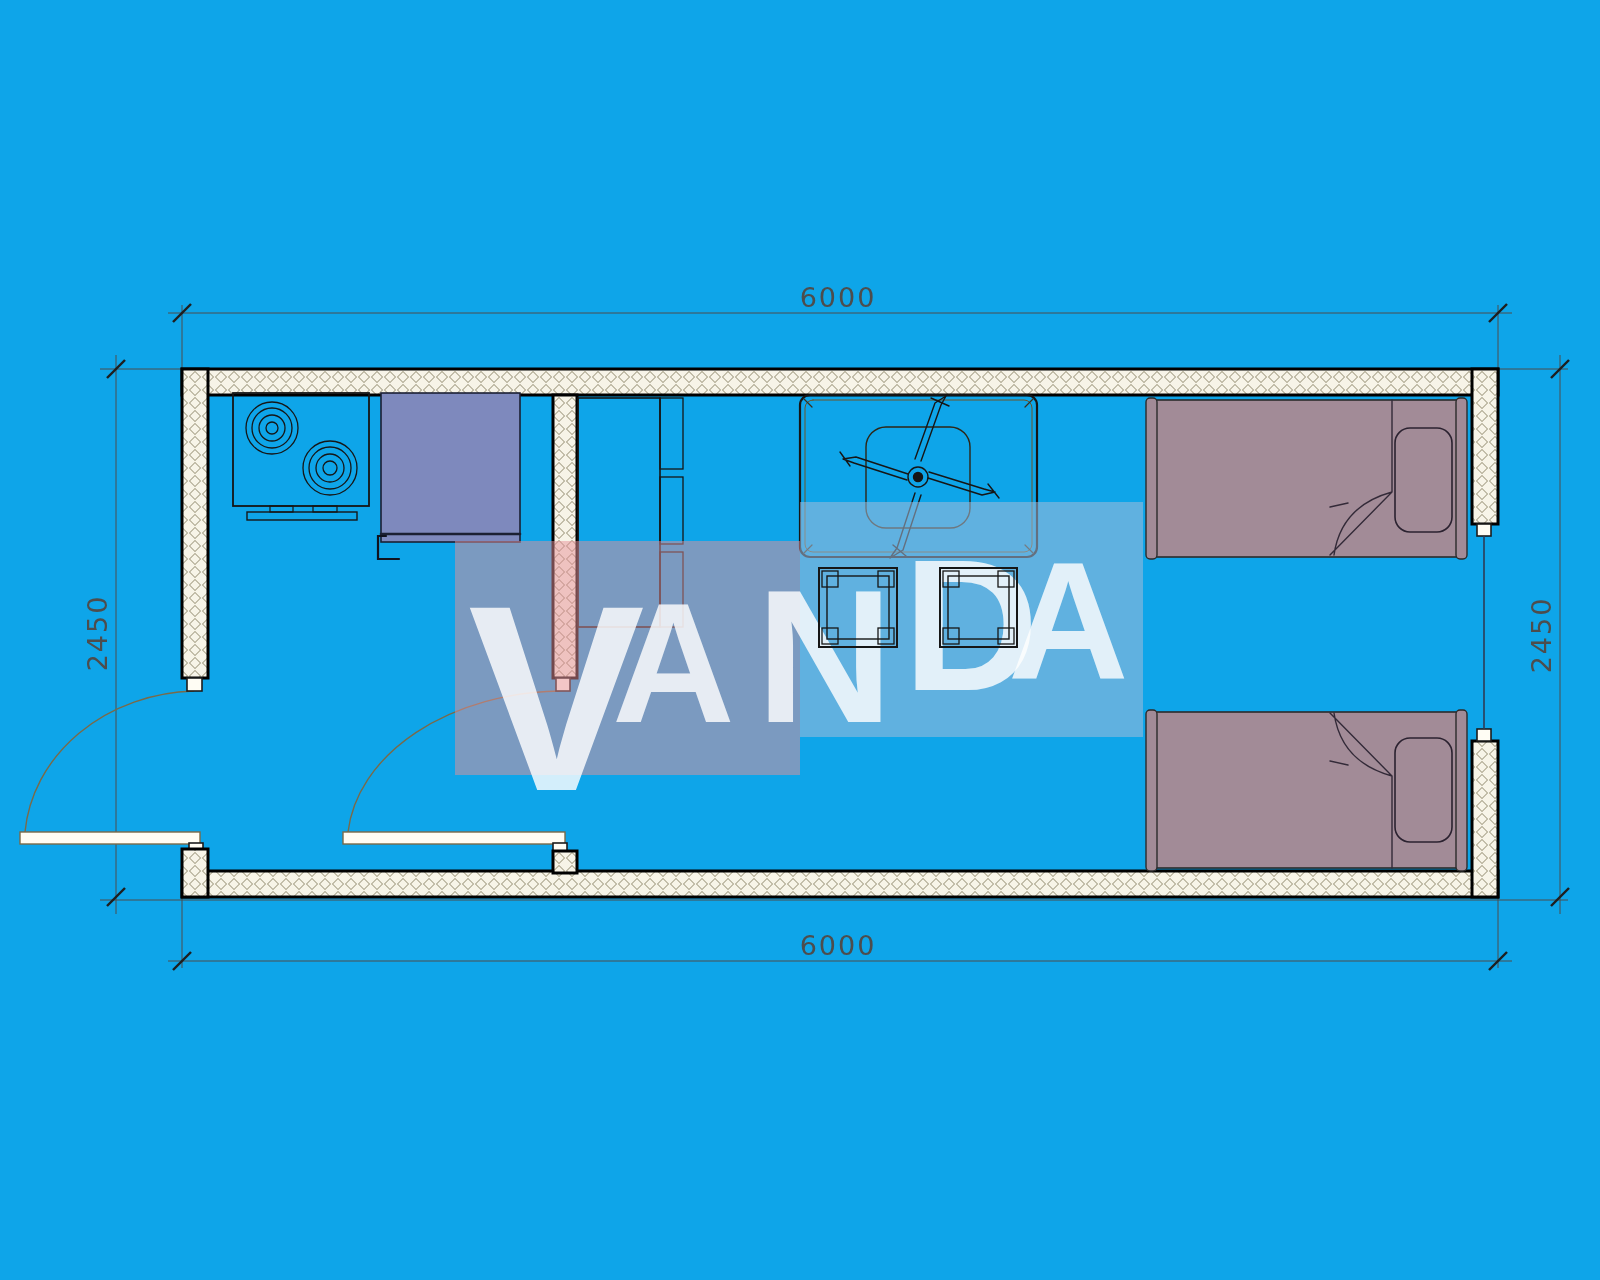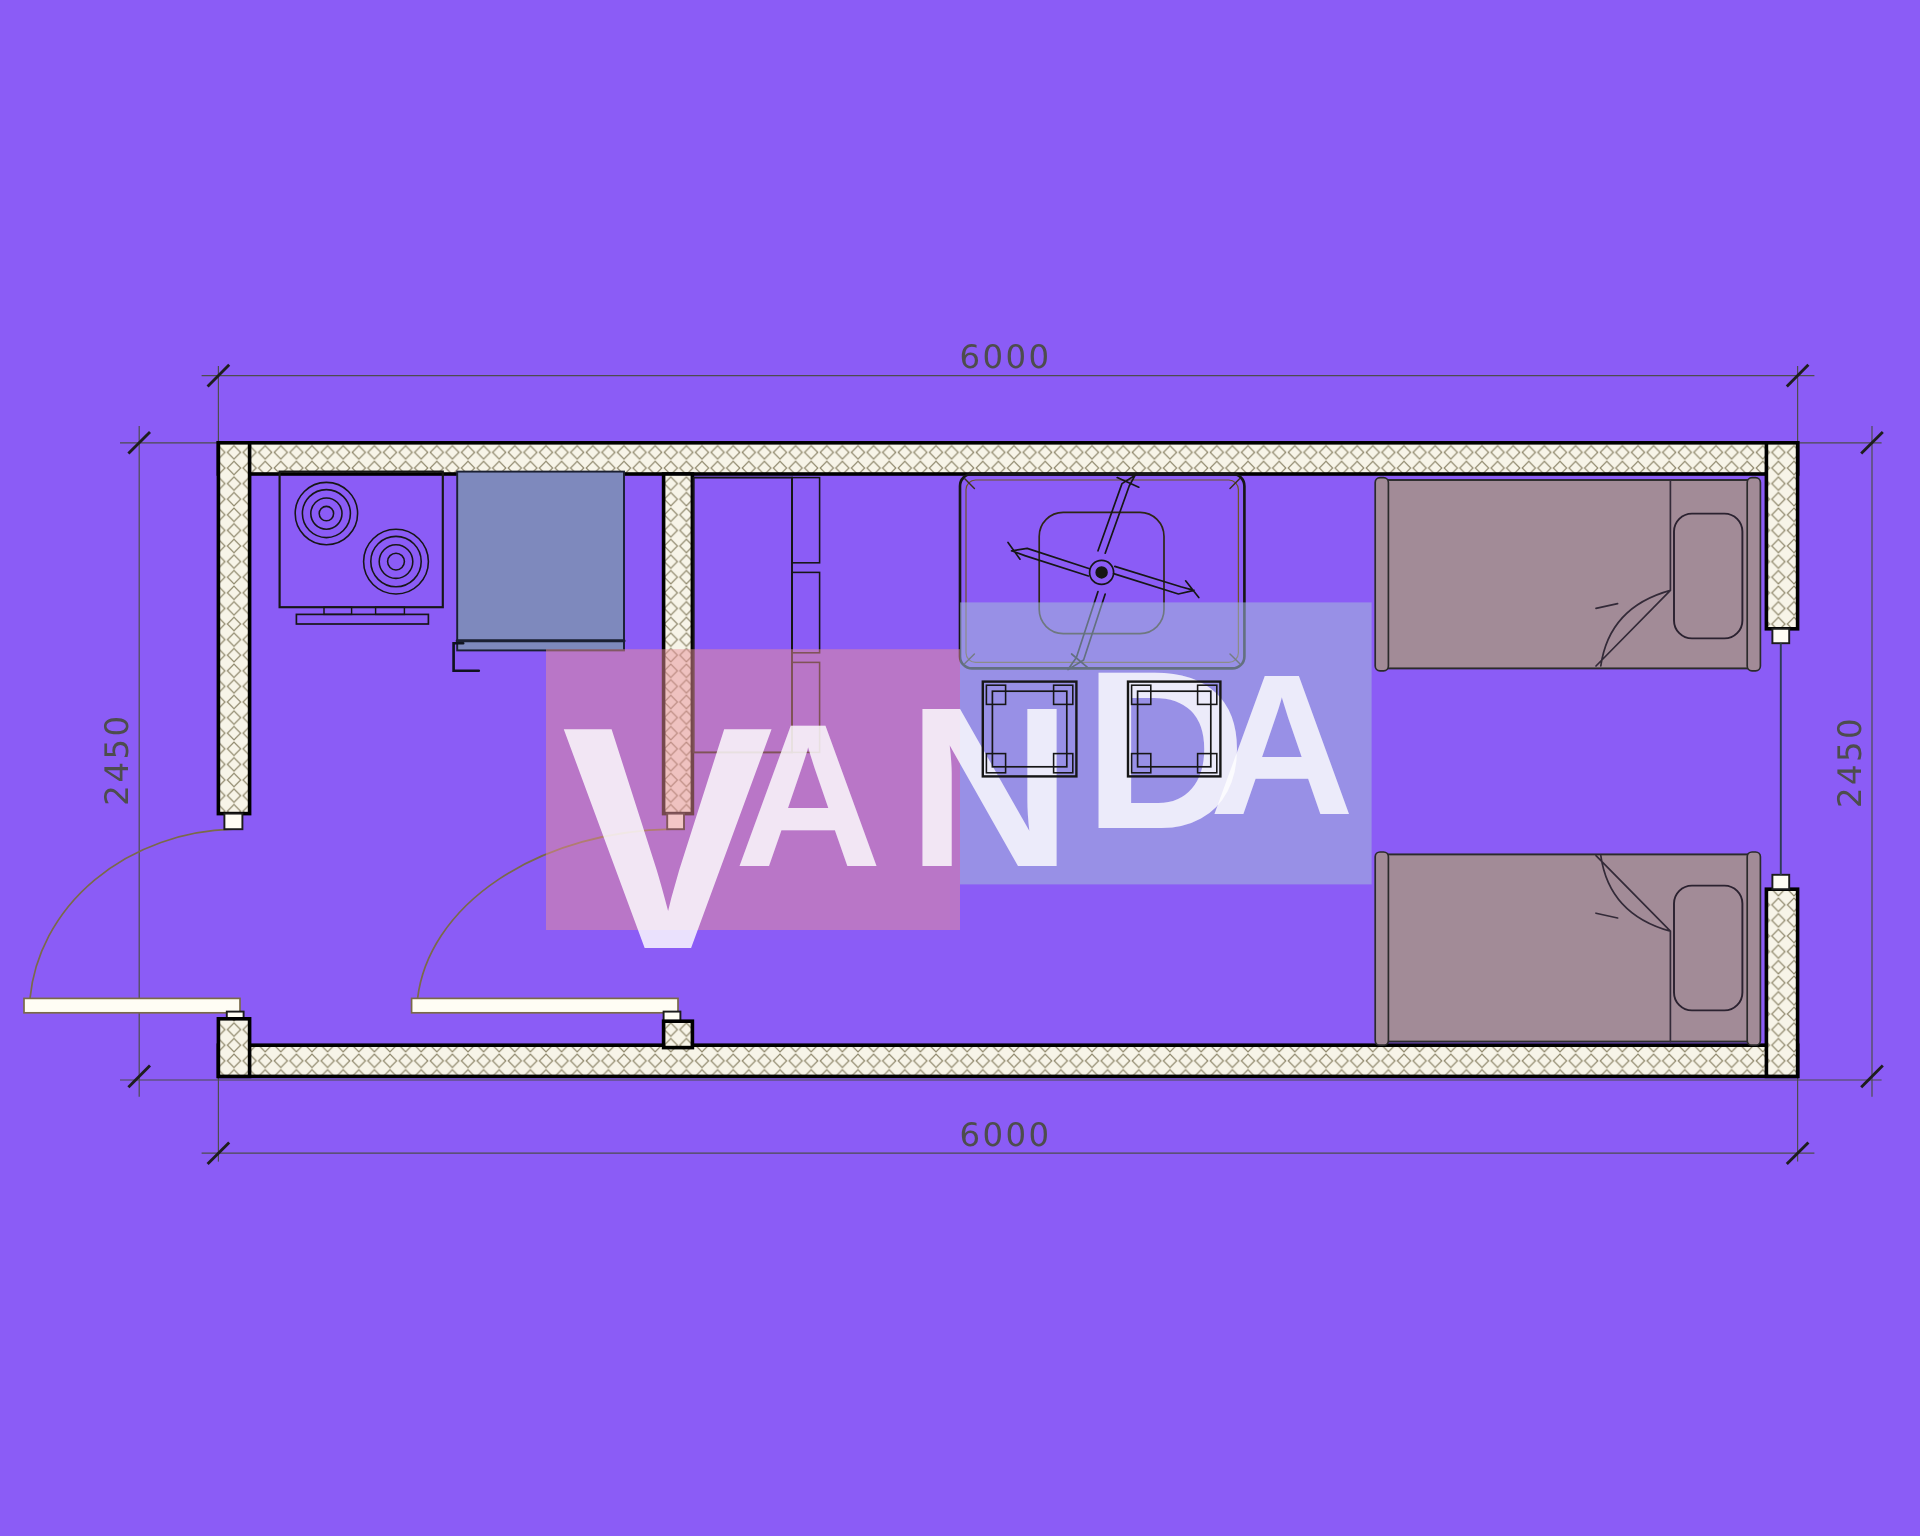--- a/index.html
+++ b/index.html
@@ -1,16 +1,16 @@
 <!DOCTYPE html>
 <html style="--wall-hatch-bg: #f7f4e8; --wall-hatch-line: #8f886c; --wall-stroke: #000000; --stove-fill: #a5a77a; --appliance-fill: #7e89bd; --appliance-edge: #1b2033; --cabinet-fill: #6e3120; --cabinet-band: #7d3d2b; --table-fill: #cf9a41; --stool-fill: #8494a5; --stool-leg: #9fadbb; --stool-inner: #76899d; --bed-fill: #a28b97; --bed-line: #2b2b2b; --door-line: #7a6a48; --dim-color: #4d4d4d; --window-line: #2e3b55; --wm-pink: #e88f98; --wm-blue: #a4bcd8; --wm-letter: #ffffff;"><head>
 <meta charset="utf-8">
 <style>
   html,body{margin:0;padding:0;background:#ffffff;width:1600px;height:1280px;overflow:hidden;}
-  #stage{position:relative;width:1600px;height:1280px;background:#8b5cf6;
+  #stage{position:relative;width:1600px;height:1280px;background:#0ea5e9;
          font-family:"Liberation Sans",sans-serif;}
   svg{display:block}
   .dim-text{font-family:"DejaVu Sans",sans-serif;font-size:27px;letter-spacing:2px;
             fill:var(--dim-color);font-weight:400;}
   .wm-letter{font-family:"Liberation Sans",sans-serif;font-weight:700;
              fill:var(--wm-letter);opacity:0.82;}
   .wall{fill:url(#hatch);stroke:var(--wall-stroke);stroke-width:3;}
   .cap{fill:#fffdf4;stroke:#1c1c1c;stroke-width:1.6;}
   .dimline{stroke:var(--dim-color);stroke-width:1;fill:none;}
   .tick{stroke:#1e1e1e;stroke-width:2.4;}

